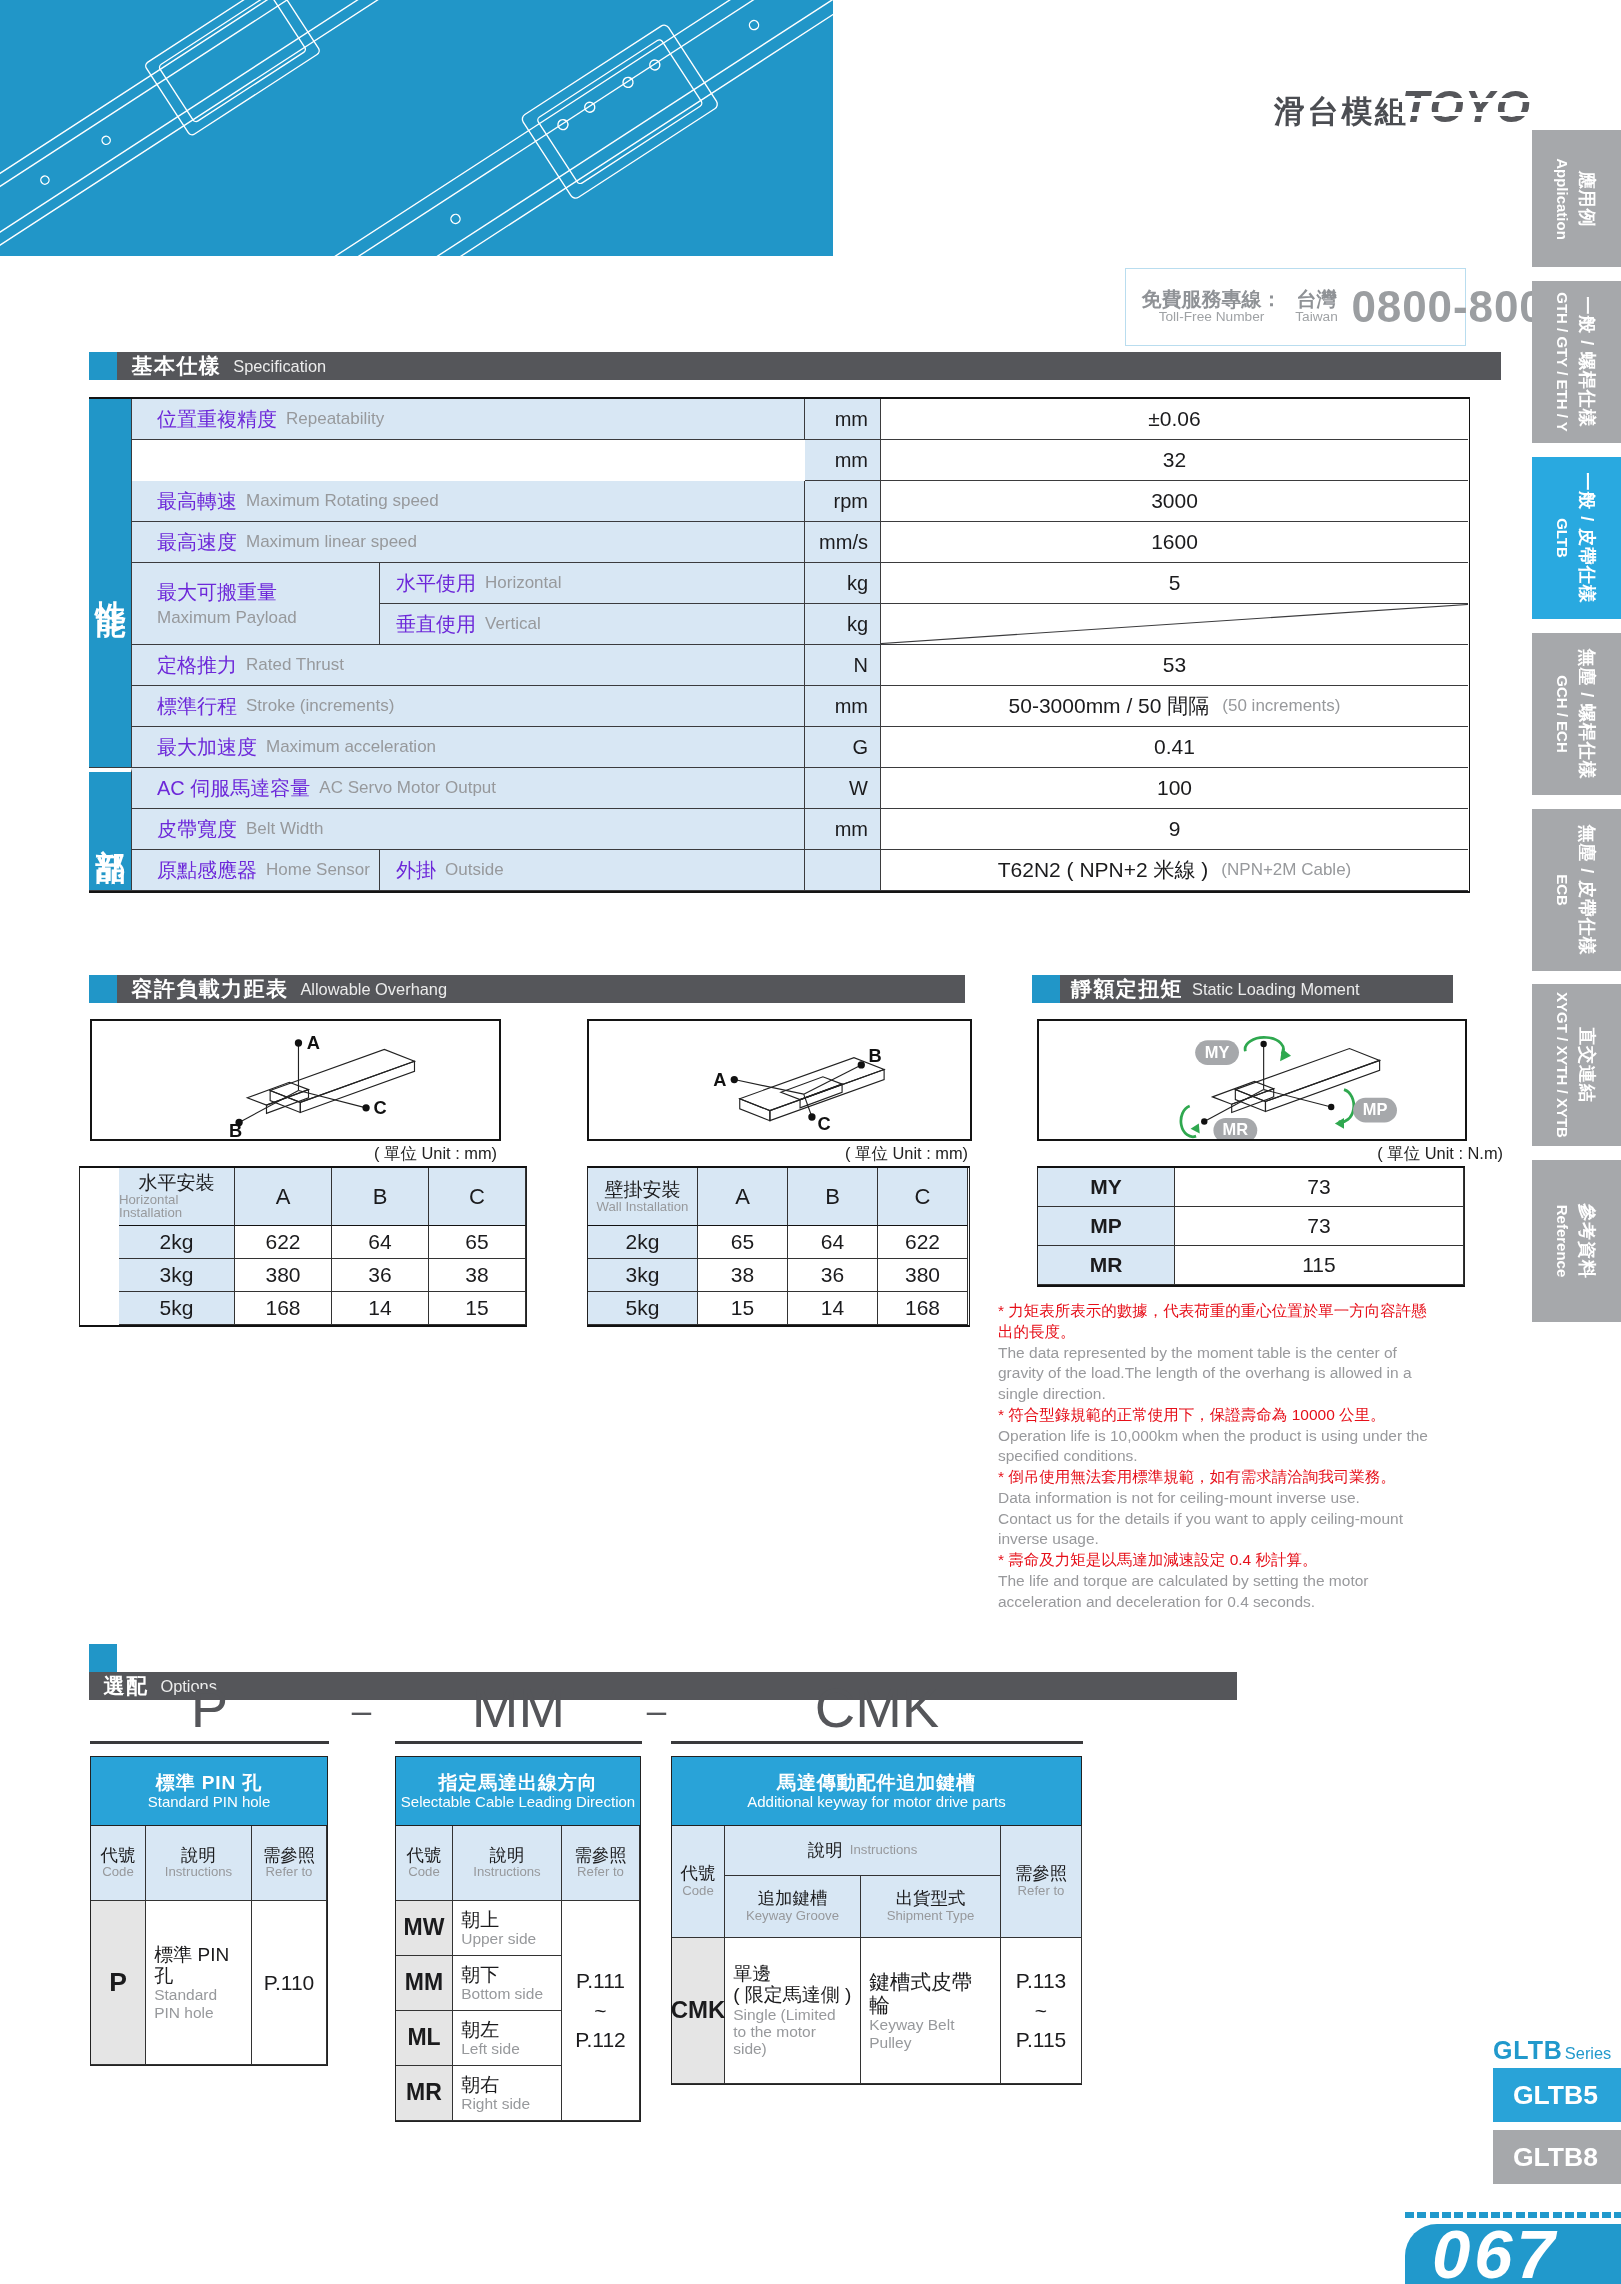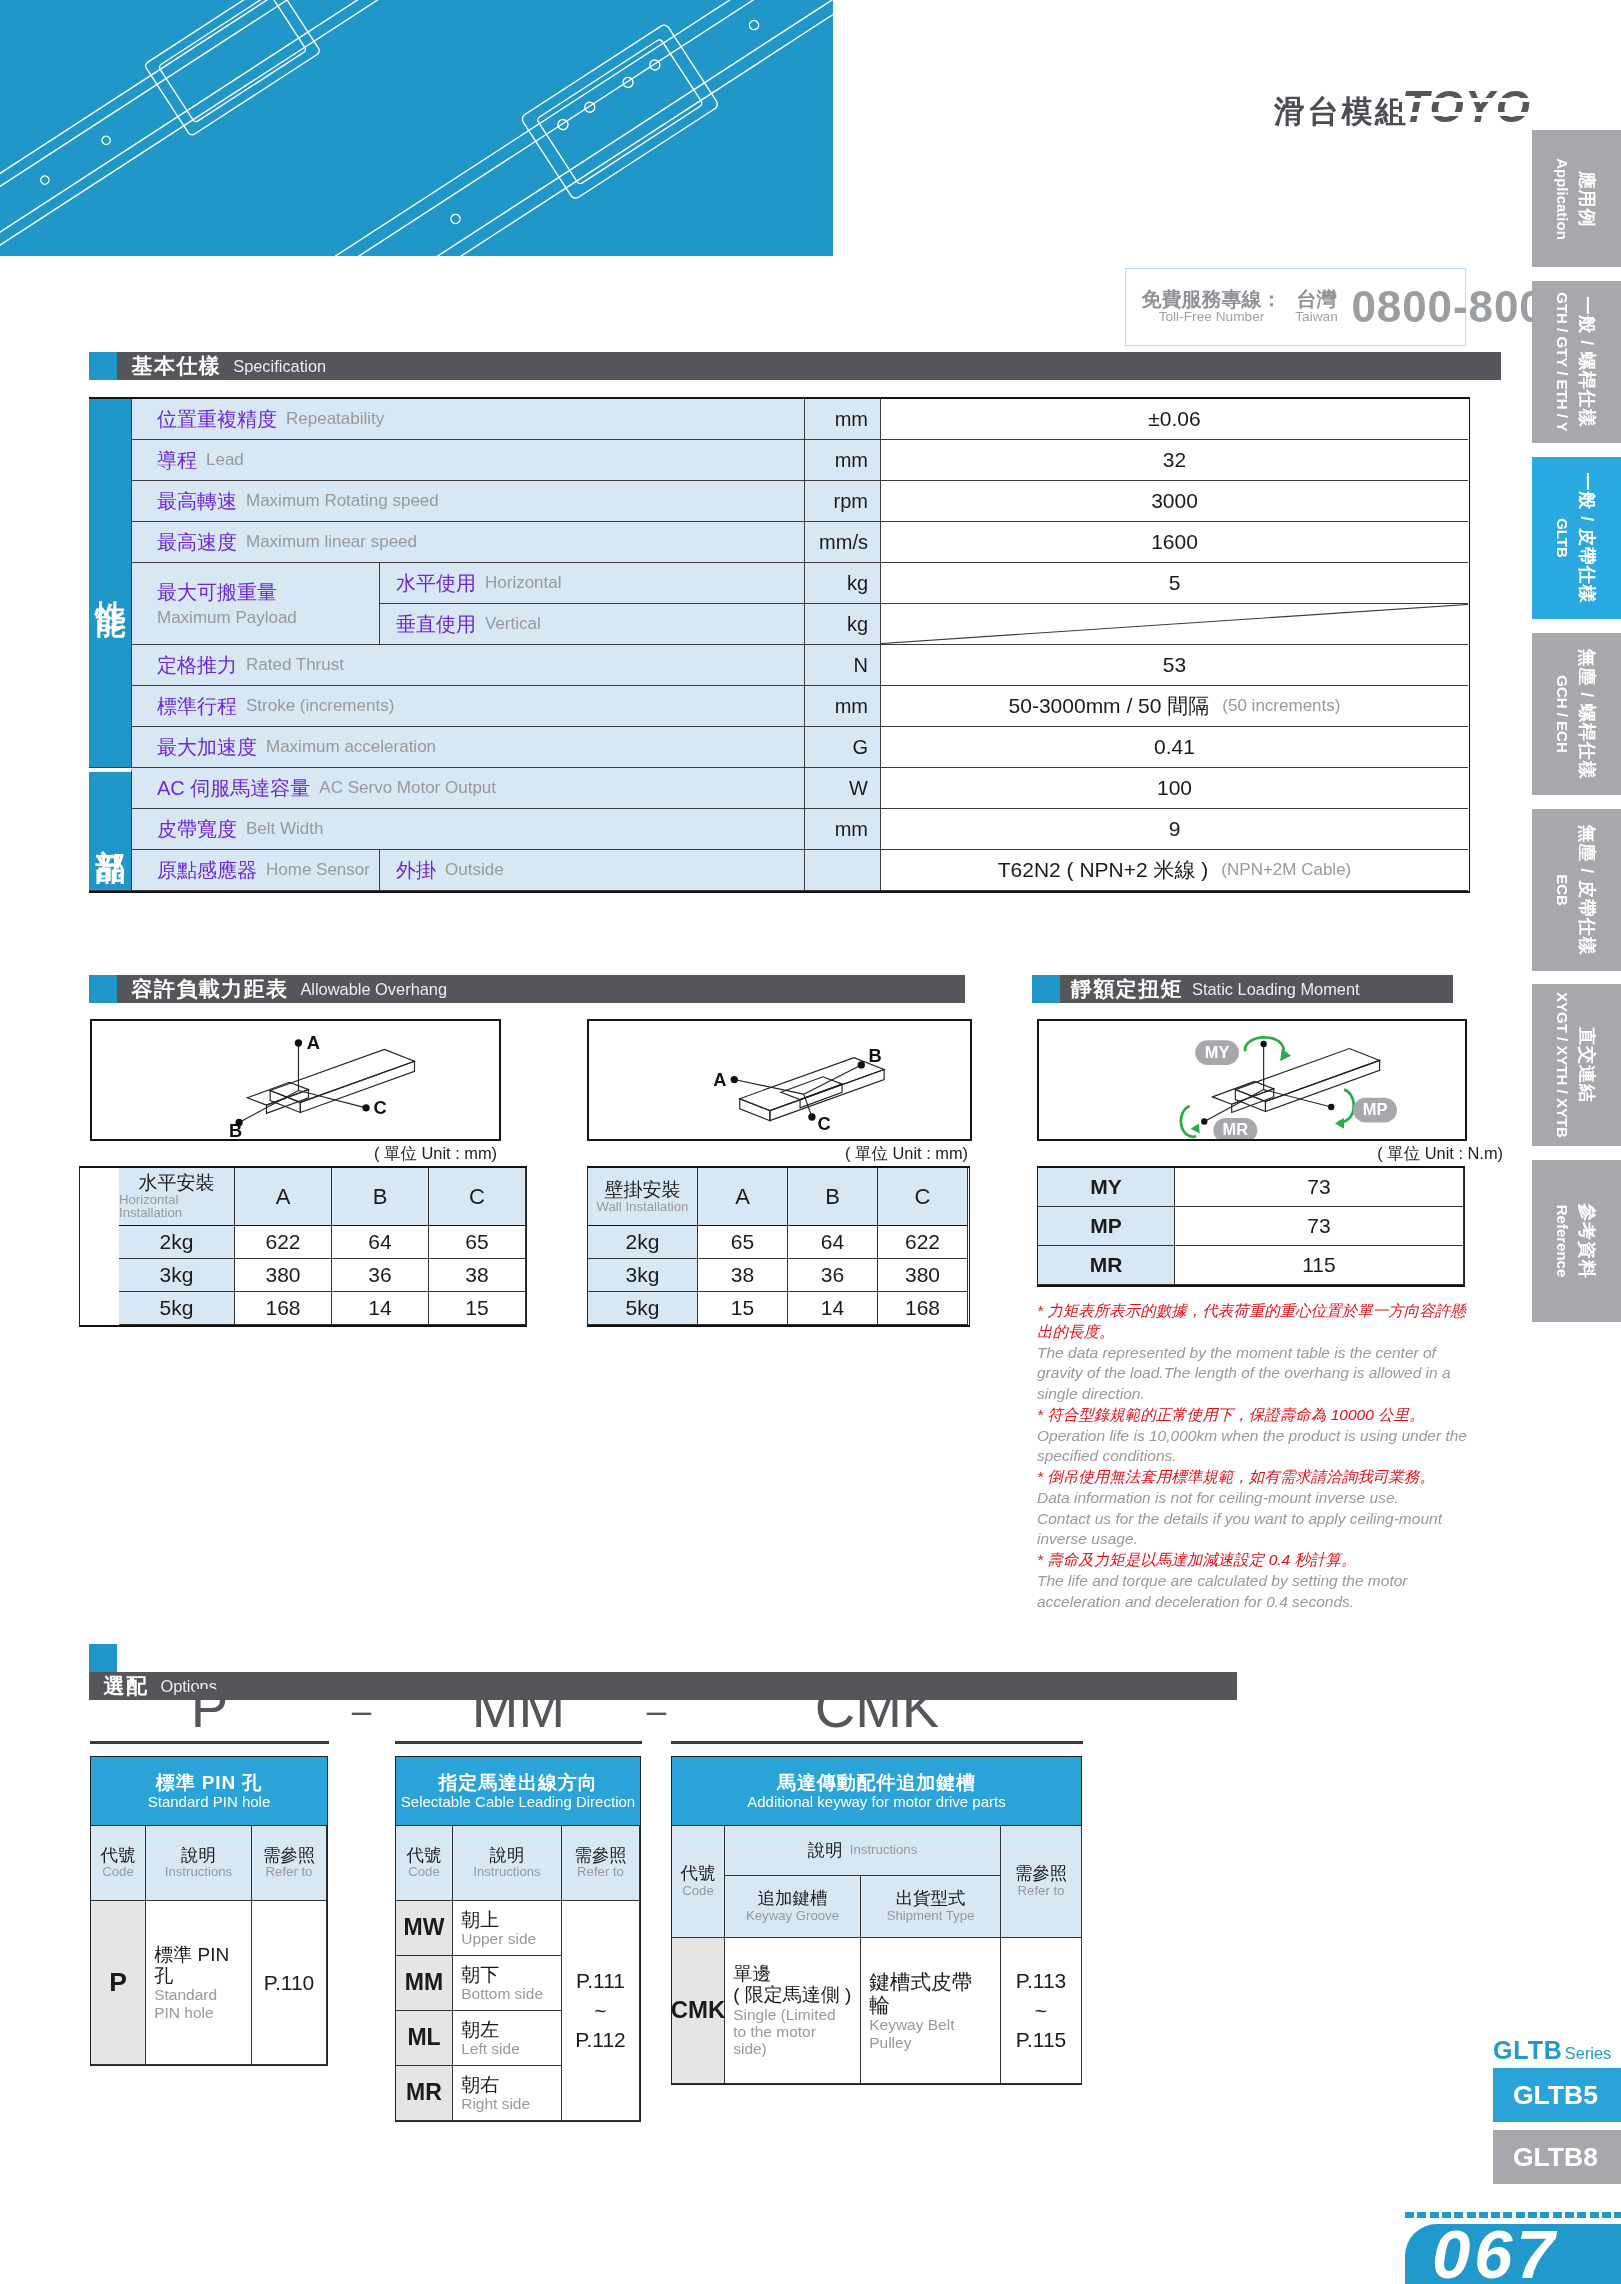--- a/index.html
+++ b/index.html
@@ -212,24 +212,20 @@
         <span>部品</span>
       </div>
 
     <div class="cell lb" style="grid-area:1/2/2/4;">
         <span class="zh">位置重複精度</span>
         <span class="en">Repeatability</span>
       </div>
     <div class="cell unit" style="grid-area:1/4;">mm</div>
     <div class="cell val" style="grid-area:1/5;">±0.06</div>
 
-    <div class="cell lb" style="grid-area:2/2/3/4;">
-        <span class="zh">導程</span>
-        <span class="en">Lead</span>
-      </div>
     <div class="cell unit" style="grid-area:2/4;">mm</div>
     <div class="cell val" style="grid-area:2/5;">32</div>
 
     <div class="cell lb" style="grid-area:3/2/4/4;">
         <span class="zh">最高轉速</span>
         <span class="en">Maximum Rotating speed</span>
       </div>
     <div class="cell unit" style="grid-area:3/4;">rpm</div>
     <div class="cell val" style="grid-area:3/5;">3000</div>
 
@@ -458,21 +454,21 @@
 
   <div class="abs otab" style="left:1037px;top:1166px;width:426px;grid-template-columns:137px 289px;grid-template-rows:39px 39px 39px;">
     <div class="oc ow" style="font-weight:bold;">MY</div>
     <div class="oc">73</div>
     <div class="oc ow" style="font-weight:bold;">MP</div>
     <div class="oc">73</div>
     <div class="oc ow" style="font-weight:bold;">MR</div>
     <div class="oc">115</div>
   </div>
 
-  <div class="abs" style="left:1037px;top:1301px;width:441px;font-style:italic;">
+  <div class="abs" style="left:998px;top:1301px;width:441px;">
     <p class="note red">* 力矩表所表示的數據，代表荷重的重心位置於單一方向容許懸出的長度。</p>
     <p class="note gray">The data represented by the moment table is the center of gravity of the load.The length of the overhang is allowed in a single direction.</p>
     <p class="note red">* 符合型錄規範的正常使用下，保證壽命為 10000 公里。</p>
     <p class="note gray">Operation life is 10,000km when the product is using under the specified conditions.</p>
     <p class="note red">* 倒吊使用無法套用標準規範，如有需求請洽詢我司業務。</p>
     <p class="note gray">Data information is not for ceiling-mount inverse use.</p>
     <p class="note gray">Contact us for the details if you want to apply ceiling-mount inverse usage.</p>
     <p class="note red">* 壽命及力矩是以馬達加減速設定 0.4 秒計算。</p>
     <p class="note gray">The life and torque are calculated by setting the motor acceleration and deceleration for 0.4 seconds.</p>
   </div>

